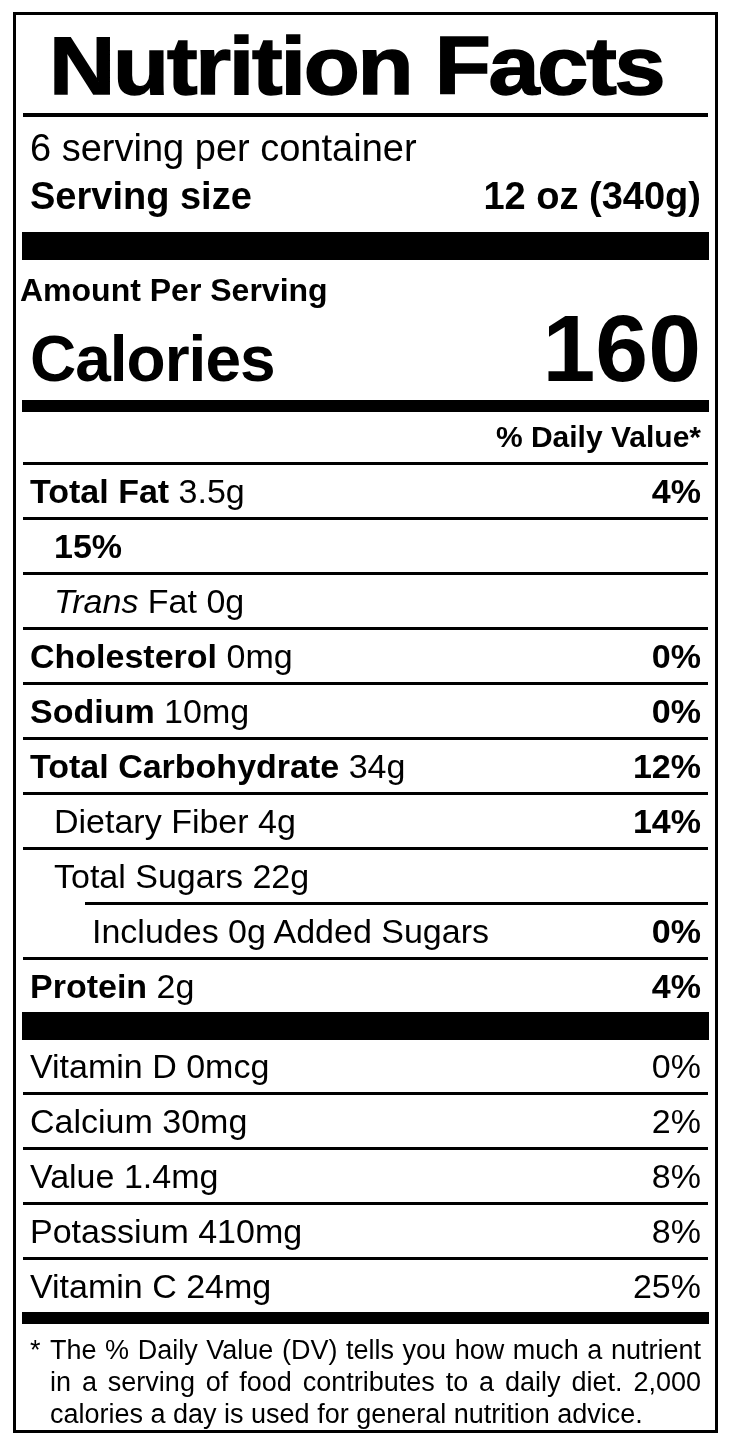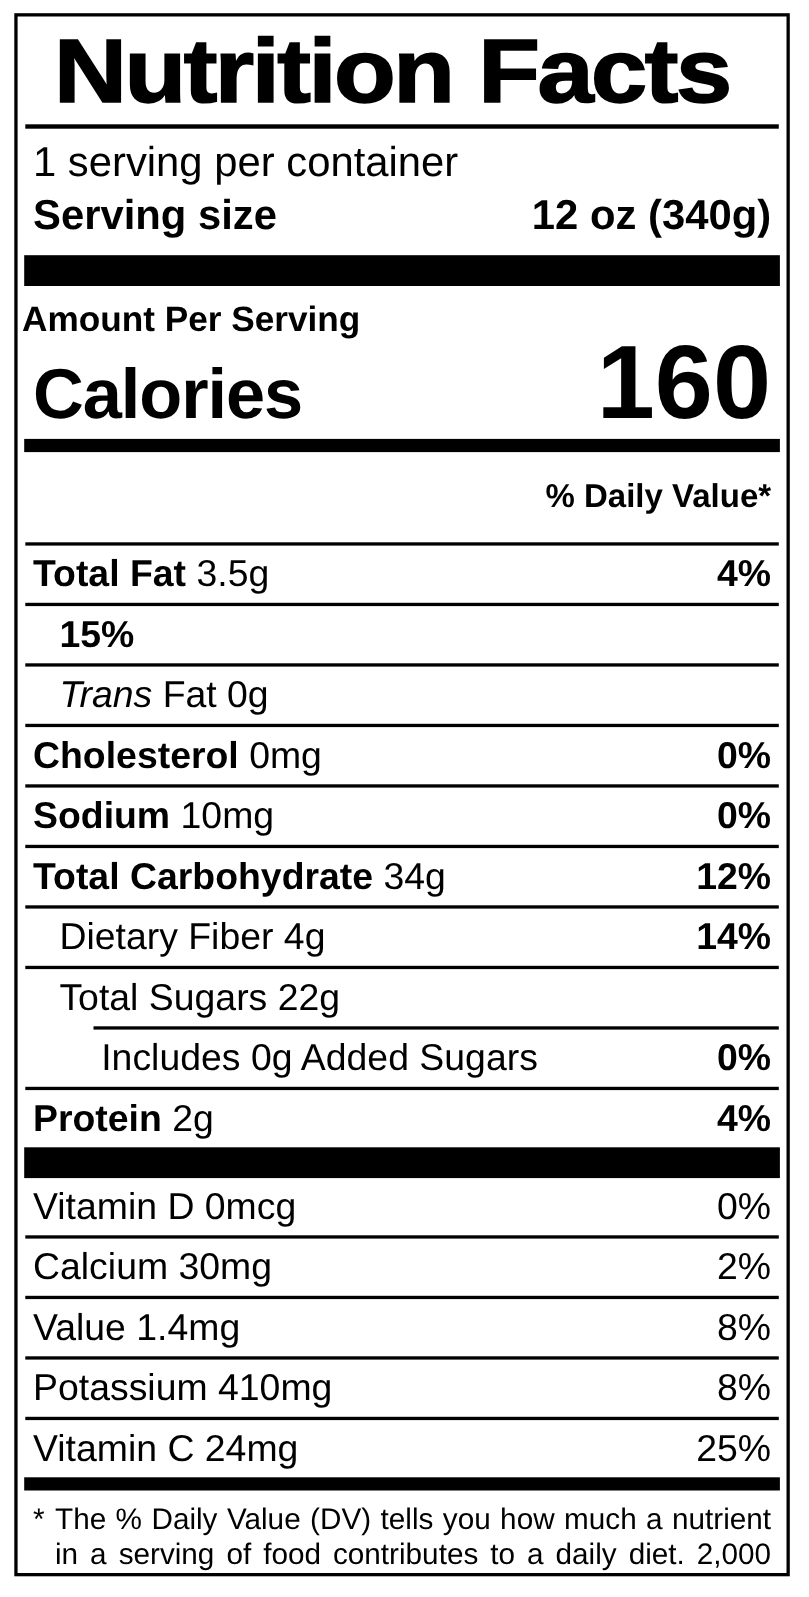--- a/index.html
+++ b/index.html
@@ -64,21 +64,21 @@
     align-items: baseline;
     padding: 0 14px;
     gap: 48px;
   }
   .cal-label { font-size: 64px; font-weight: bold; letter-spacing: -1px; line-height: 1.1; }
   .cal-value { font-size: 95px; font-weight: bold; line-height: 0.82; }
   .bar-under-cal { margin-top: 6px; }
   
   .dv-head {
     text-align: right;
-    padding: 22px 14px;
+    padding: 6px 14px;
     font-size: 30px;
     font-weight: bold;
     line-height: 1.25;
   }
   
   .row {
     display: flex;
     justify-content: space-between;
     align-items: baseline;
     margin: 0 7px;
@@ -105,21 +105,21 @@
 
 <div class="page">
   <div class="label">
 
     <div class="title-block">
       <span class="title-text">Nutrition Facts</span>
     </div>
     <div class="rule4"></div>
 
     <div class="serving-block">
-      <div class="serving-count">1 serving per container</div>
+      <div class="serving-count">6 serving per container</div>
       <div class="serving-size-row">
         <span>Serving size</span>
         <span>12 oz (340g)</span>
       </div>
     </div>
 
     <div class="bar bar-28"></div>
 
     <div class="aps">Amount Per Serving</div>
     <div class="cal-row">

